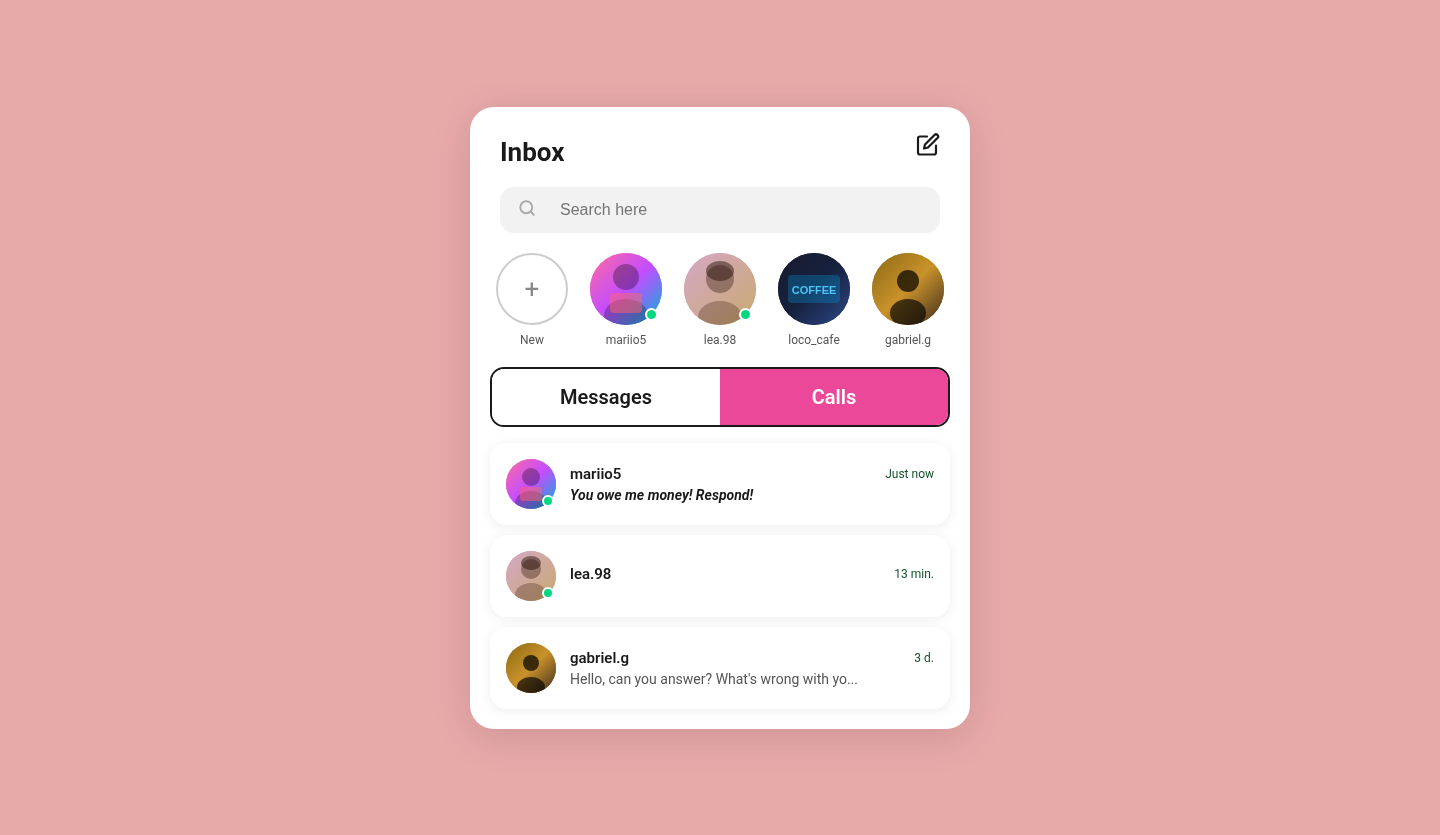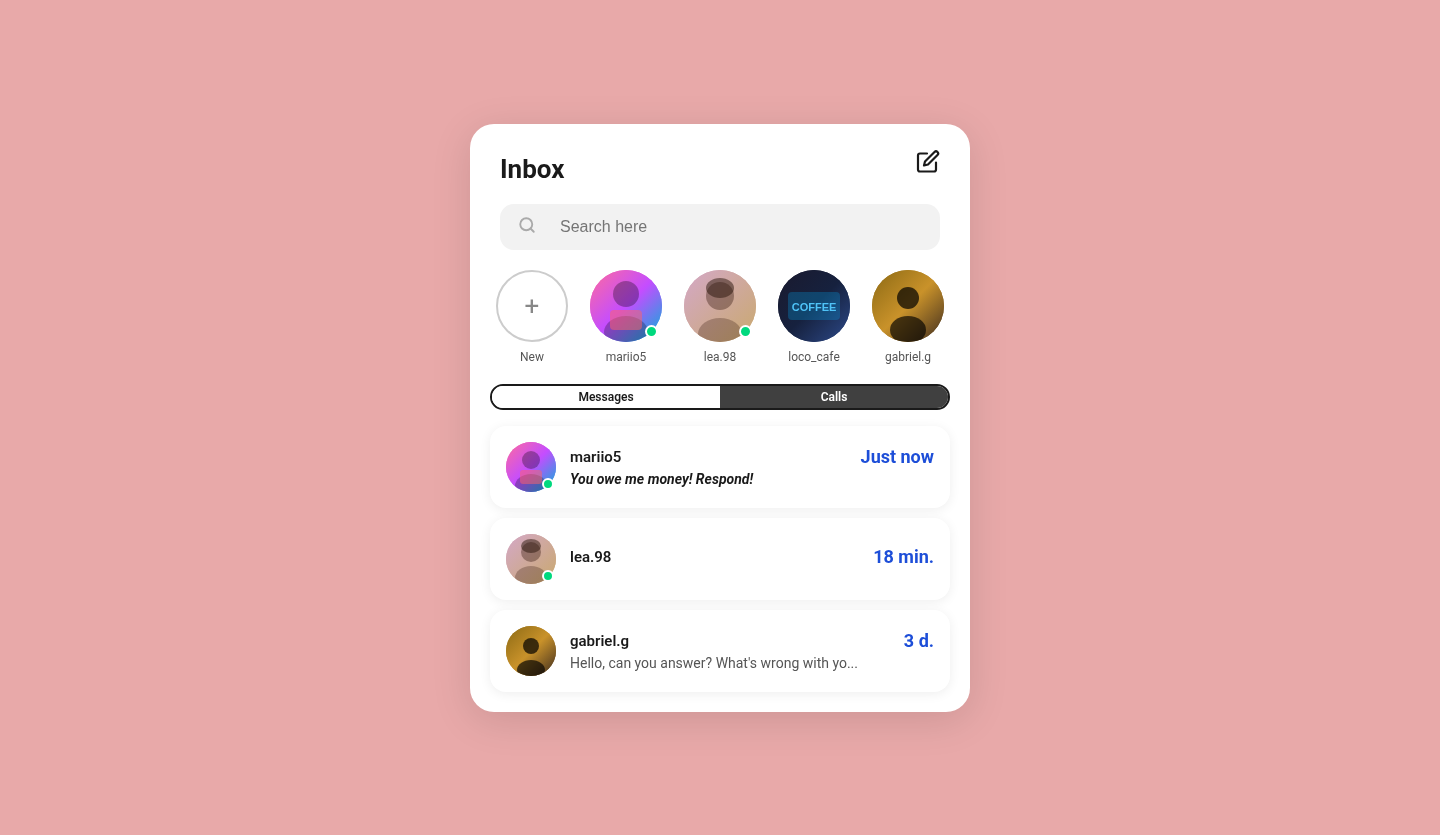--- a/index.html
+++ b/index.html
@@ -155,34 +155,34 @@
     .tabs-section {
       margin: 0 20px 16px 20px;
       border: 2px solid #1a1a1a;
       border-radius: 14px;
       overflow: hidden;
       display: flex;
     }
 
     .tab {
       flex: 1;
-      padding: 4px;
+      padding: 16px;
       text-align: center;
-      font-size: 12px;
+      font-size: 20px;
       font-weight: 600;
       cursor: pointer;
     }
 
     .tab-messages {
       background: #ffffff;
       color: #1a1a1a;
     }
 
     .tab-calls {
-      background: #404040;
+      background: #ec4899;
       color: #ffffff;
     }
 
     .messages-list {
       padding: 0 20px;
       display: flex;
       flex-direction: column;
       gap: 10px;
     }
 
@@ -232,24 +232,23 @@
       margin-bottom: 4px;
     }
 
     .msg-name {
       font-size: 15px;
       font-weight: 600;
       color: #1a1a1a;
     }
 
     .msg-time {
-      font-size: 18px;
-      color: #1d4ed8;
+      font-size: 12px;
+      color: #14532d;
       flex-shrink: 0;
-      font-weight: bold;
     }
 
     .msg-preview {
       font-size: 14px;
       color: #555555;
       white-space: nowrap;
       overflow: hidden;
       text-overflow: ellipsis;
     }
 
@@ -440,21 +439,21 @@
             <circle cx="25" cy="18" r="10" fill="rgba(60,30,20,0.4)"></circle>
             <ellipse cx="25" cy="44" rx="16" ry="12" fill="rgba(60,30,20,0.3)"></ellipse>
             <ellipse cx="25" cy="12" rx="10" ry="7" fill="rgba(40,20,10,0.5)"></ellipse>
           </svg>
         </div>
         <div class="msg-online-dot"></div>
       </div>
       <div class="msg-content">
         <div class="msg-header">
           <span class="msg-name">lea.98</span>
-          <span class="msg-time">18 min.</span>
+          <span class="msg-time">13 min.</span>
         </div>
       </div>
     </div>
 
     <div class="message-item">
       <div class="msg-avatar-wrapper">
         <div class="msg-avatar avatar-gabriel">
           <svg viewBox="0 0 50 50" xmlns="http://www.w3.org/2000/svg" width="50" height="50">
             <rect width="50" height="50" fill="url(#mg4)"></rect>
             <defs>

